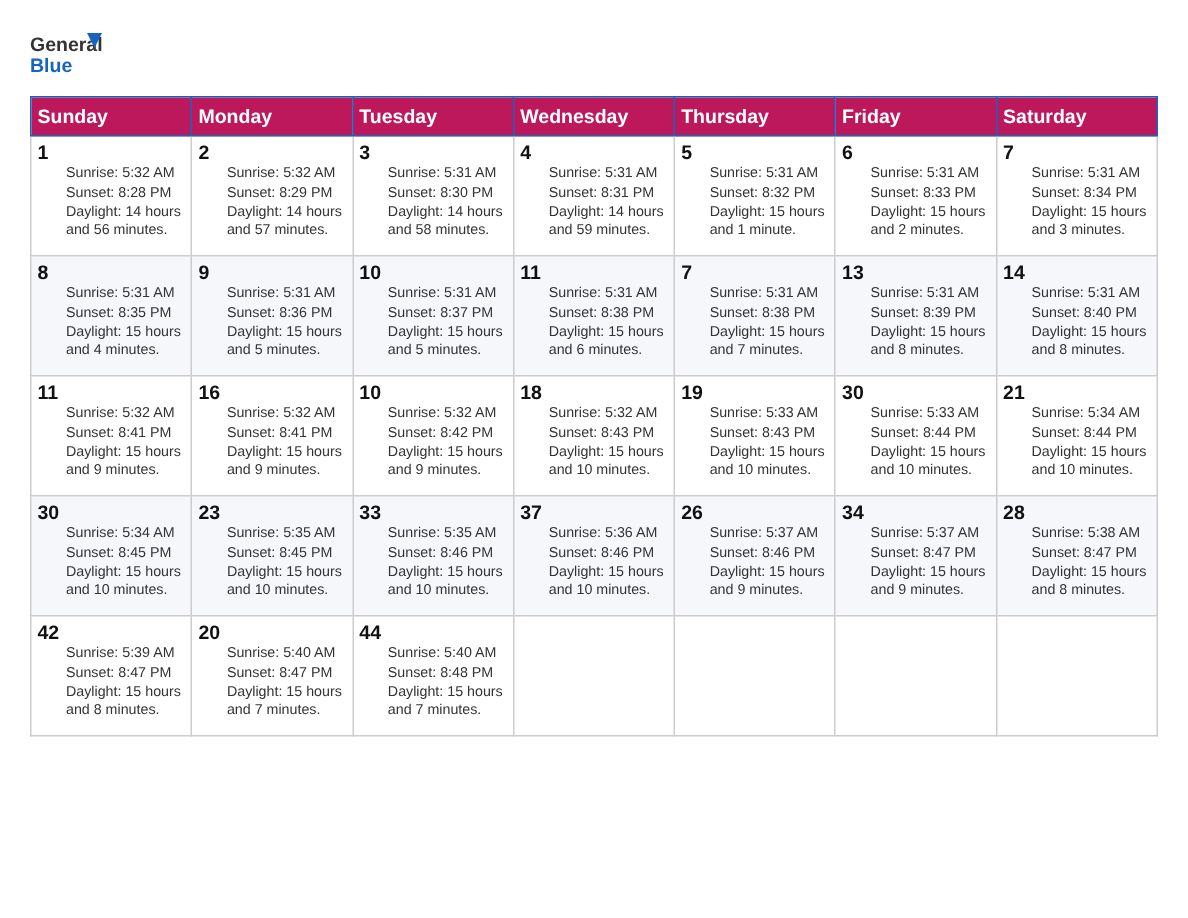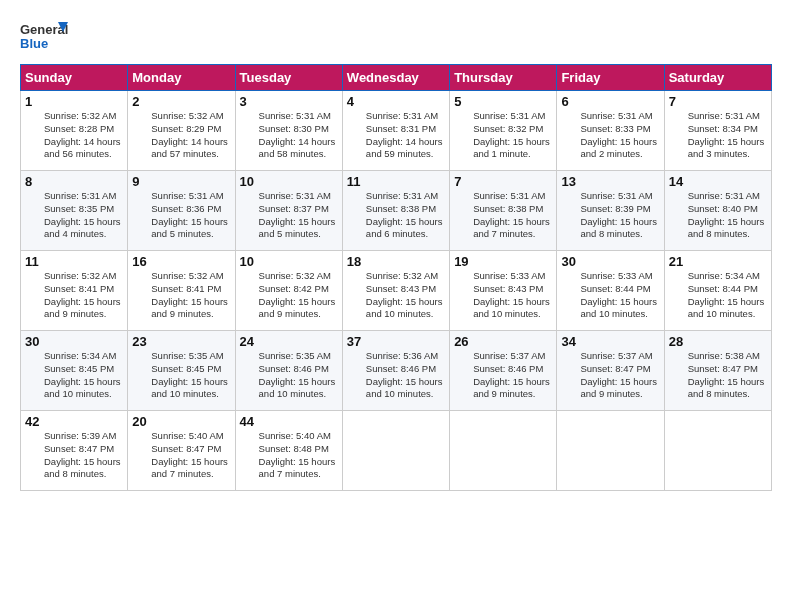--- a/index.html
+++ b/index.html
@@ -298,21 +298,21 @@
           </td>
           <td>
             <span class="day-num">23</span>
           <div class="day-info">
             Sunrise: 5:35 AM<br>
             Sunset: 8:45 PM<br>
             Daylight: 15 hours and 10 minutes.
           </div>
           </td>
           <td>
-            <span class="day-num">24</span>
+            <span class="day-num">33</span>
           <div class="day-info">
             Sunrise: 5:35 AM<br>
             Sunset: 8:46 PM<br>
             Daylight: 15 hours and 10 minutes.
           </div>
           </td>
           <td>
             <span class="day-num">37</span>
           <div class="day-info">
             Sunrise: 5:36 AM<br>

